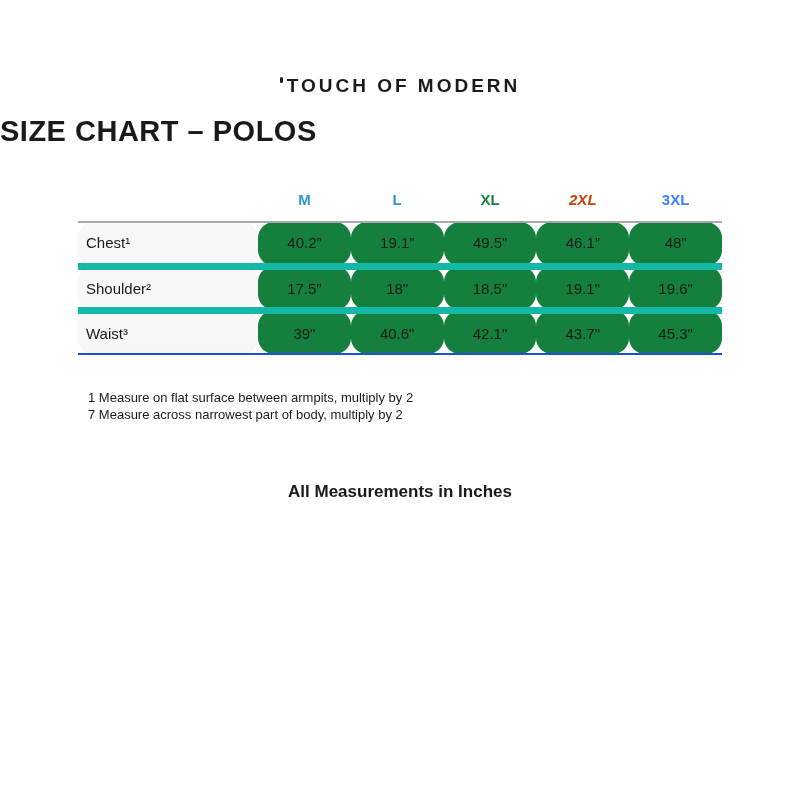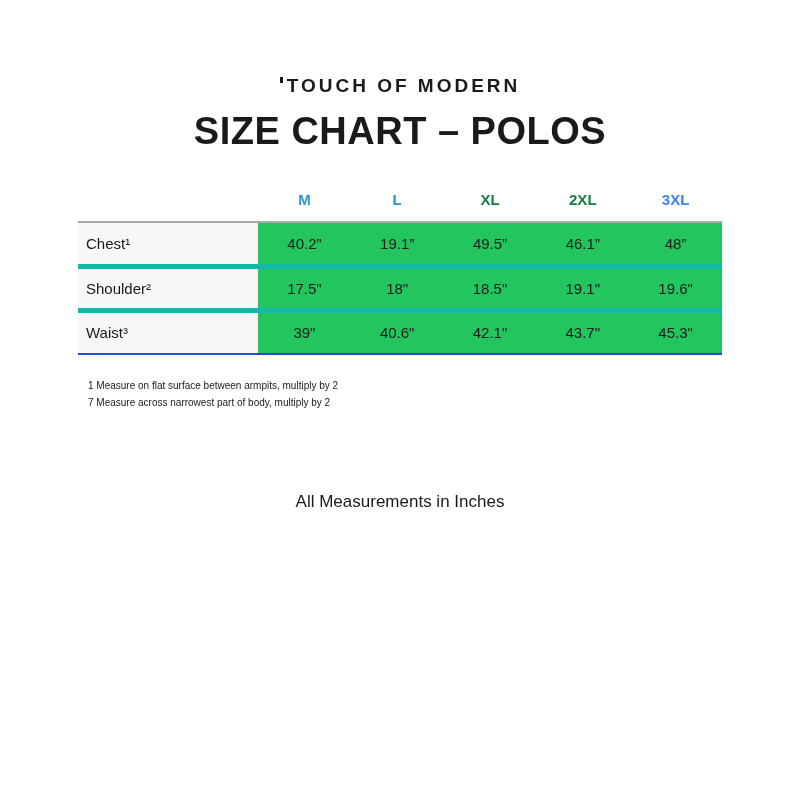--- a/index.html
+++ b/index.html
@@ -1,15 +1,15 @@
 <!DOCTYPE html>
 <html><head>
 <meta charset="utf-8">
 <style>
-  * { margin: 0; padding: 0; box-sizing: border-box; }
+  * { margin: 0; padding: 0; box-sizing: border-box; border-radius: 16px; }
   html, body {
     width: 800px; height: 800px;
     background: #ffffff;
     font-family: "Liberation Sans", sans-serif;
     color: #1a1a1a;
     overflow: hidden;
   }
   .page { width: 800px; height: 800px; background: #ffffff; }
 
   .logo {
@@ -25,22 +25,22 @@
     display: inline-block;
     width: 3px; height: 6px;
     background: #1a1a1a;
     margin-right: 4px;
     vertical-align: top;
     margin-top: 2px;
   }
 
   .title {
     margin-top: 19px;
-    text-align: center;
-    font-size: 38px;
+    text-align: left;
+    font-size: 29px;
     font-weight: 700;
     letter-spacing: 0.5px;
     line-height: 30px;
   }
 
   .caption {
     margin-top: 89px;
     text-align: center;
     font-size: 15px;
     font-weight: 700;
@@ -56,47 +56,47 @@
   }
   table.size-table col.label-col { width: 180px; }
   table.size-table thead th {
     height: 44px;
     font-weight: 700;
     text-align: center;
     vertical-align: middle;
     border-bottom: 2px solid #a9a9ad;
     background: #ffffff;
   }
-  table.size-table tbody tr { height: 44px; border-bottom: 5px solid #14b8a6; }
+  table.size-table tbody tr { height: 44px; border-bottom: 7px solid #14b8a6; }
   table.size-table tbody tr:last-child { border-bottom: 2px solid #1d4ed8; }
   table.size-table tbody th.row-label {
     background: #f7f7f7;
     text-align: left;
     padding-left: 8px;
     font-weight: 400;
     vertical-align: middle;
   }
   table.size-table tbody td {
     text-align: center;
     vertical-align: middle;
-    background: #22c55e;
+    background: #15803d;
   }
 
   .footnotes {
-    margin-top: 22px;
+    margin-top: 34px;
     margin-left: 88px;
-    font-size: 10px;
+    font-size: 13px;
     line-height: 17px;
   }
 
   .footer-note {
-    margin-top: 80px;
+    margin-top: 58px;
     text-align: center;
     font-size: 17px;
-    font-weight: 400;
+    font-weight: 700;
     line-height: 21px;
   }
 </style>
 </head>
 <body>
 
 <div class="page">
 
   <div class="logo">
     <span class="logo-tick"></span><span>TOUCH OF MODERN</span>
@@ -113,21 +113,21 @@
         <col>
         <col>
         <col>
     </colgroup>
     <thead>
       <tr id="size-header-row">
         <th></th>
       <th style="color: rgb(46, 149, 211);">M</th>
           <th style="color: rgb(46, 149, 211);">L</th>
           <th style="color: #15803d;">XL</th>
-          <th style="color: #15803d;">2XL</th>
+          <th style="color: #c2410c; font-style: italic;">2XL</th>
           <th style="color: #3b82f6;">3XL</th>
         </tr>
     </thead>
     <tbody id="size-table-body">
         <tr>
           <th class="row-label">Chest¹</th>
           <td>40.2”</td>
           <td>19.1”</td>
           <td>49.5”</td>
           <td>46.1”</td>

